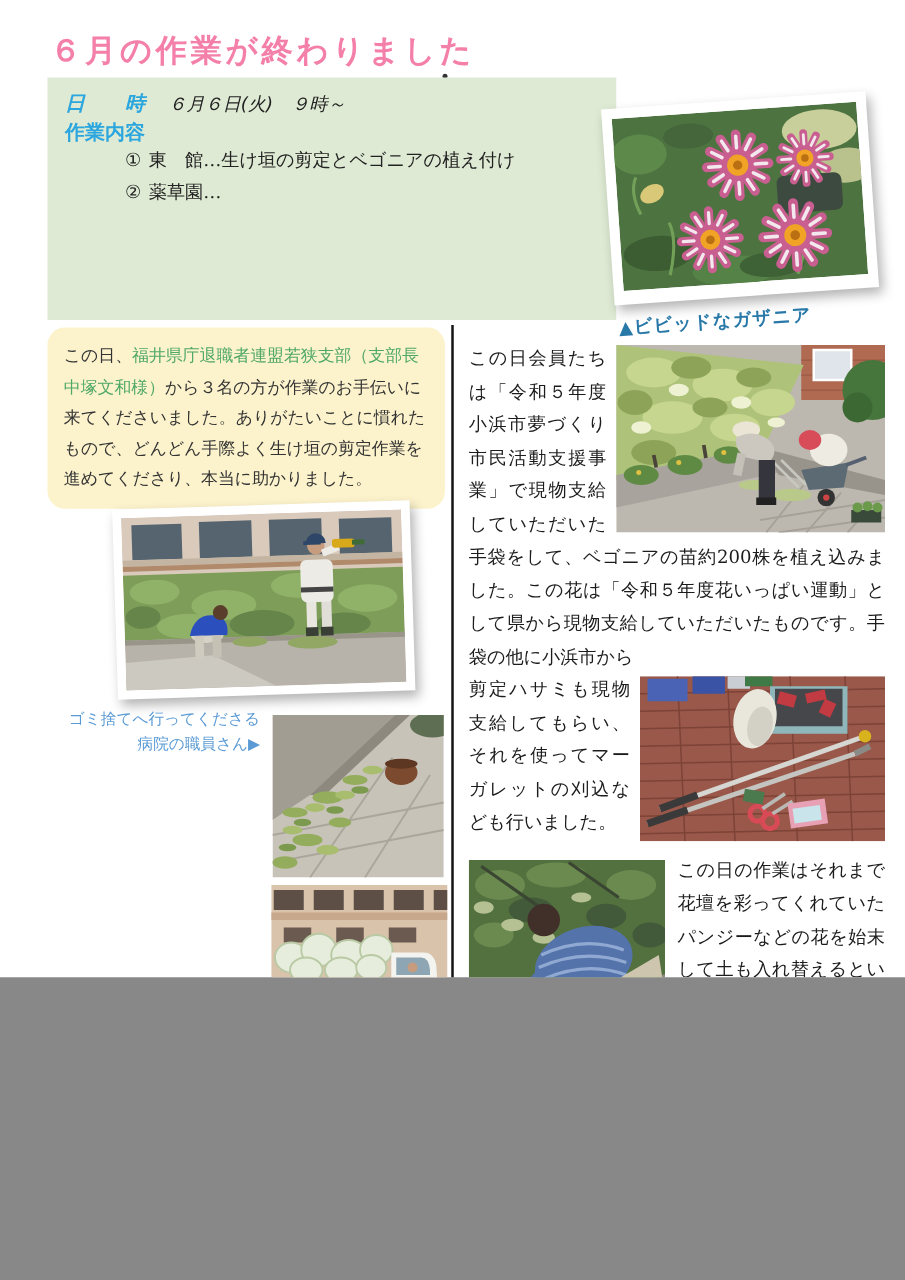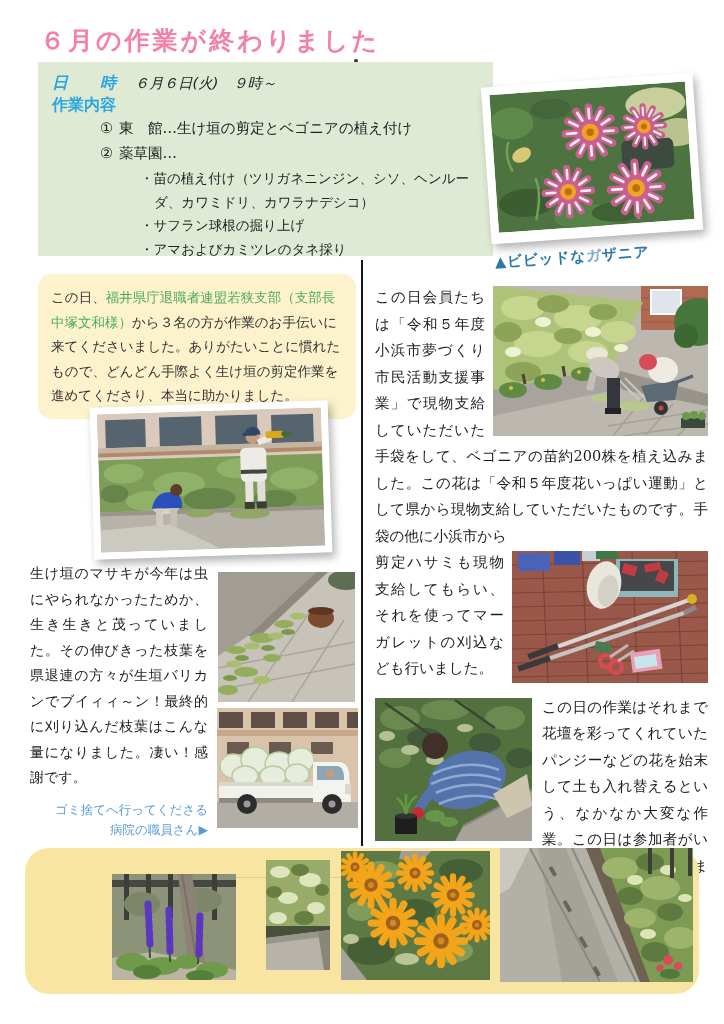--- a/index.html
+++ b/index.html
@@ -1,16 +1,16 @@
 <!DOCTYPE html>
 <html style="--title-pink: #F47FA8; --info-box-green: #DEEAD3; --label-blue: #2BA6DE; --caption-teal: #2878A8; --helper-yellow: #FCF3CC; --helper-green-text: #4FA868; --heading-red: #EE2222; --note-blue: #5B9BD5; --bottom-yellow: #F9E5A2;"><head>
 <meta charset="utf-8">
 <style>
   html,body{margin:0;padding:0;background:#888;}
-  .page{position:relative;width:724px;height:1024px;background:#ffffff;margin:0 auto;
+  .page{position:relative;width:724px;height:782px;background:#ffffff;margin:0 auto;
         overflow:hidden;font-family:"DejaVu Serif",serif;}
   .abs{position:absolute;}
 
   
   .title{left:40px;top:24px;font-family:"DejaVu Sans",sans-serif;font-weight:bold;
          font-size:25px;letter-spacing:3px;color:var(--title-pink);}
   .stray-dot{left:354px;top:59px;width:4px;height:4px;border-radius:50%;background:#333;}
 
   
   .info-box{left:38px;top:62px;width:455px;height:194px;background:var(--info-box-green);
@@ -25,39 +25,39 @@
 
   
   .polaroid{background:#fff;box-shadow:3px 5px 9px rgba(0,0,0,.30);}
   .gaz-wrap{left:487px;top:80px;transform:rotate(-4deg);width:214px;}
   .gaz-wrap .polaroid{padding:8px 8px 11px;display:inline-block;}
   .gaz-caption{margin-top:5px;font-family:"DejaVu Sans",sans-serif;font-weight:bold;
                font-size:14.5px;color:var(--caption-teal);letter-spacing:1px;padding-left:2px;}
   .hedge-polaroid{left:92px;top:404px;transform:rotate(-1.8deg);padding:7px;}
 
   
-  .helper-box{left:38px;top:274px;width:318px;box-sizing:border-box;background:var(--helper-yellow);
+  .helper-box{left:38px;top:262px;width:318px;box-sizing:border-box;background:var(--helper-yellow);
               border-radius:14px;padding:11px 13px;font-size:13.5px;line-height:24.5px;color:#333;}
   .green-txt{color:var(--helper-green-text);}
 
   
   .divider{left:361px;top:260px;width:2px;height:586px;background:#141414;}
 
   
   .left-text{left:30px;top:556px;width:178px;}
   .red-heading{font-family:"DejaVu Sans",sans-serif;font-weight:bold;font-size:16.5px;
                letter-spacing:2px;color:var(--heading-red);}
   .left-body{margin-top:5px;font-size:14px;line-height:25.5px;color:#1c1c1c;text-align:justify;}
   .truck-note{margin-top:9px;font-family:"DejaVu Sans",sans-serif;font-size:12.5px;line-height:20px;
               color:var(--note-blue);text-align:right;white-space:pre-line;}
   .ph-clippings{left:218px;top:572px;}
   .ph-truck{left:217px;top:708px;}
 
   
-  .right-col{left:375px;top:284px;width:333px;font-size:14.5px;line-height:26.5px;color:#1c1c1c;}
+  .right-col{left:375px;top:274px;width:333px;font-size:14.5px;line-height:26.5px;color:#1c1c1c;}
   .right-col p{margin:0;text-align:justify;}
   .float-r{float:right;margin:2px 0 6px 8px;}
   .float-l{float:left;margin:4px 10px 2px 0;}
   .rc-gap{height:12px;clear:none;}
 
   
   .bottom-box{left:25px;top:848px;width:674px;height:146px;background:var(--bottom-yellow);
               border-radius:24px;}
   .bb-heading{left:42px;top:853px;font-family:"DejaVu Sans",sans-serif;font-weight:bold;
               font-size:19px;letter-spacing:1px;color:#111;}
@@ -136,25 +136,20 @@
       <span class="ib-label">日　　時</span>
       <span class="ib-date-val">６月６日(火)　９時～</span>
     </div>
     <div class="ib-label">作業内容</div>
     <div class="ib-item">
       <span class="mk">①</span><span>東　館…生け垣の剪定とベゴニアの植え付け</span>
     </div>
     <div class="ib-item">
       <span class="mk">②</span><span>薬草園…</span>
     </div>
-    <div class="ib-subs">
-      <div class="ib-sub">・苗の植え付け（ツリガネニンジン、シソ、ヘンルーダ、カワミドリ、カワラナデシコ）</div>
-      <div class="ib-sub">・サフラン球根の掘り上げ</div>
-      <div class="ib-sub">・アマおよびカミツレのタネ採り</div>
-    </div>
   </div>
 
   <div class="abs gaz-wrap">
     <div class="polaroid">
       <svg width="196" height="138" viewBox="0 0 196 138" xmlns="http://www.w3.org/2000/svg">
         <rect width="196" height="138" fill="#4d7340"></rect>
         <ellipse cx="30" cy="110" rx="28" ry="14" fill="#3c5c32"></ellipse>
           <ellipse cx="90" cy="128" rx="34" ry="12" fill="#558246"></ellipse>
         <ellipse cx="165" cy="20" rx="30" ry="16" fill="#c9cf9b"></ellipse>
           <ellipse cx="185" cy="50" rx="22" ry="14" fill="#b9c28c"></ellipse>
@@ -229,21 +224,20 @@
         <rect x="145" y="23" width="14" height="3" fill="#2e4668"></rect>
       <rect x="160" y="30" width="14" height="6" fill="#ecebe5" transform="rotate(-20 160 33)"></rect>
       <rect x="168" y="22" width="18" height="7" rx="2" fill="#d9a91c"></rect>
         <rect x="184" y="23" width="10" height="4" fill="#3e6b36"></rect>
     </svg>
   </div>
 
   <div class="abs divider"></div>
 
   <div class="abs left-text">
-    <div class="left-body">生け垣のマサキが今年は虫にやられなかったためか、生き生きと茂っていました。その伸びきった枝葉を県退連の方々が生垣バリカンでブイィィ～ン！最終的に刈り込んだ枝葉はこんな量になりました。凄い！感謝です。</div>
     <div class="truck-note">ゴミ捨てへ行ってくださる
 病院の職員さん▶</div>
   </div>
 
   <svg class="abs ph-clippings" width="137" height="130" viewBox="0 0 137 130" xmlns="http://www.w3.org/2000/svg">
     <rect width="137" height="130" fill="#c7c3b9"></rect>
     <g stroke="#aaa69a" stroke-width="1.5">
         <path d="M0 96 L137 70" fill="none"></path>
         <path d="M0 118 L137 92" fill="none"></path>
         <path d="M30 130 L96 34" fill="none"></path>

